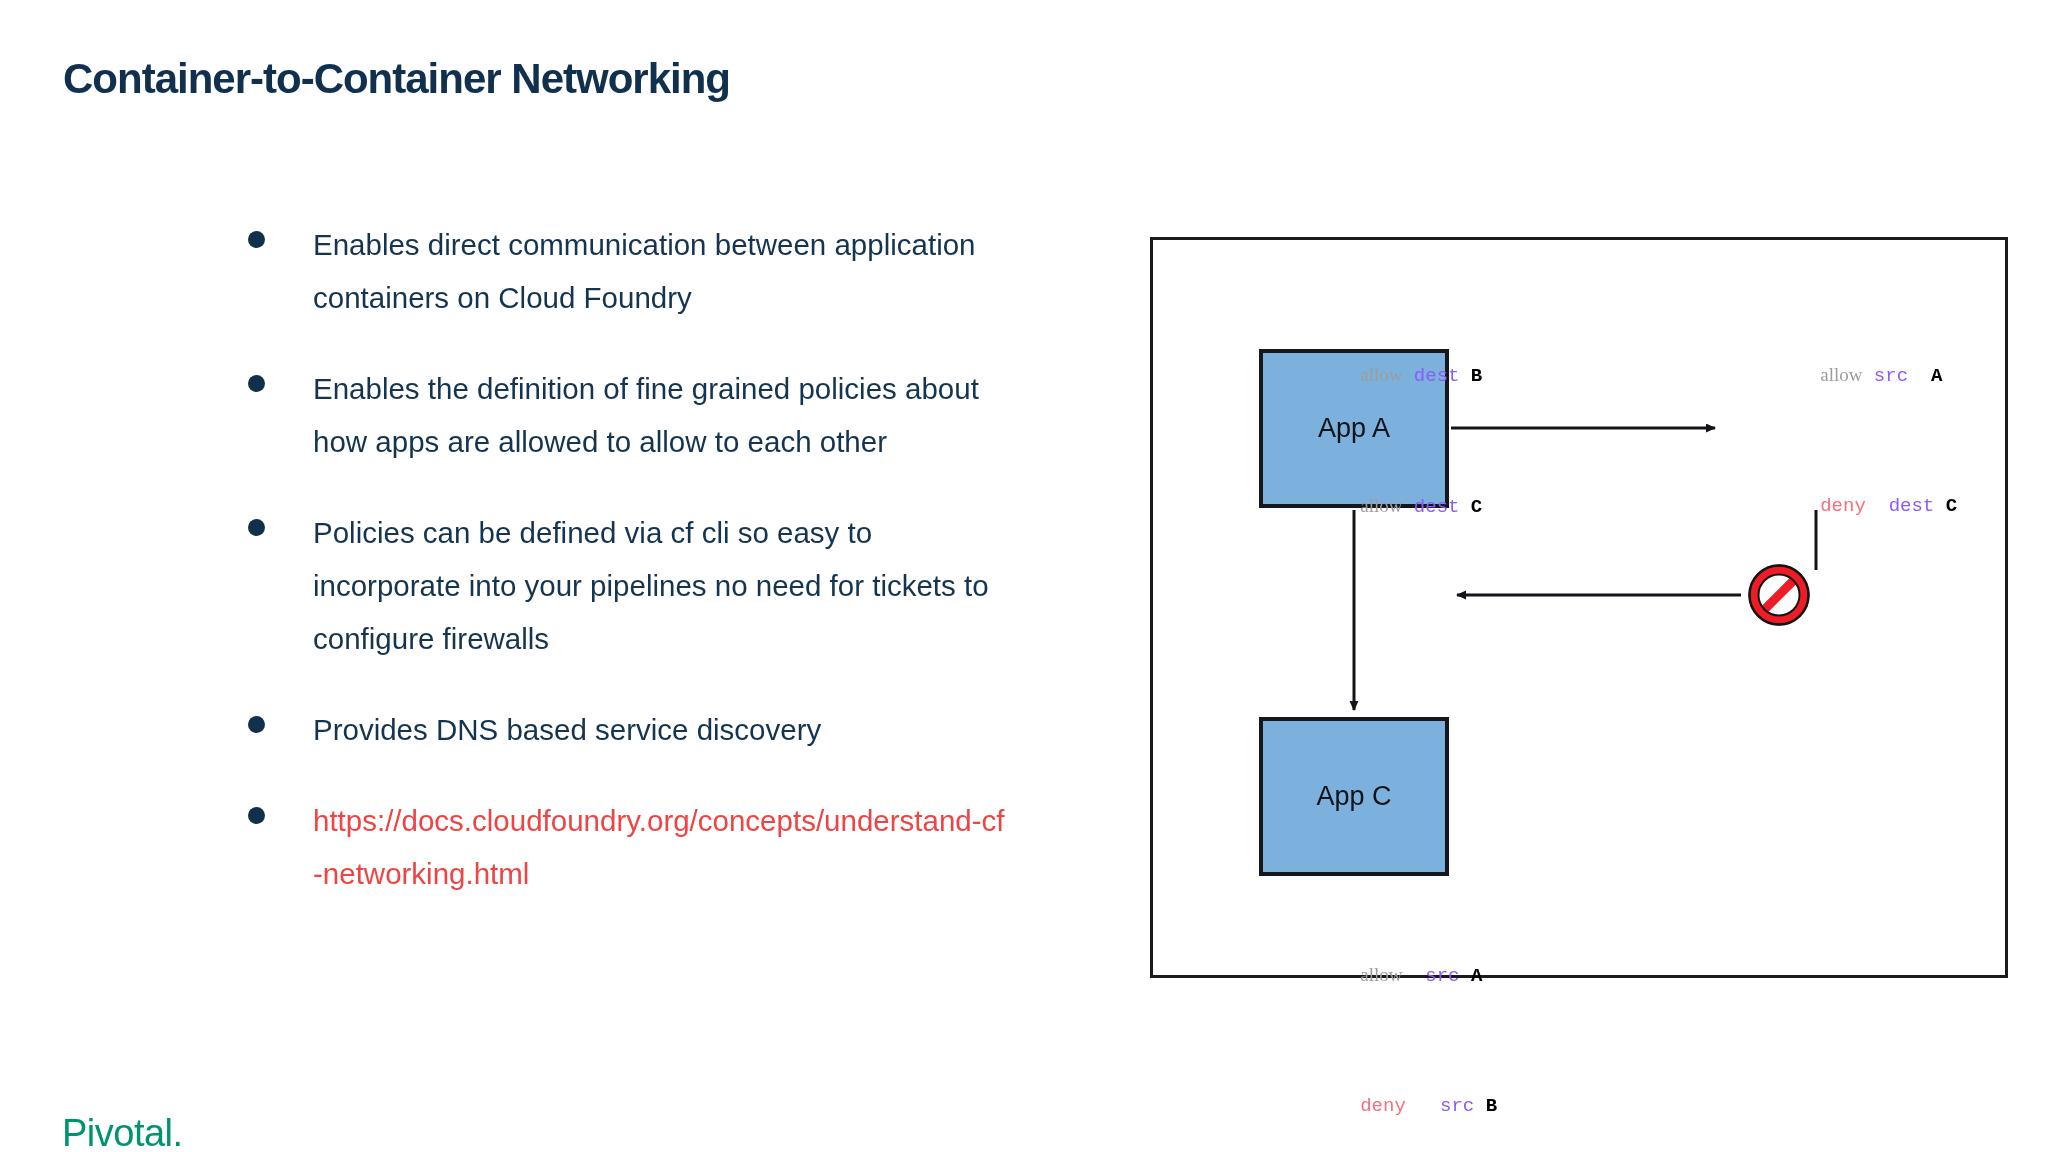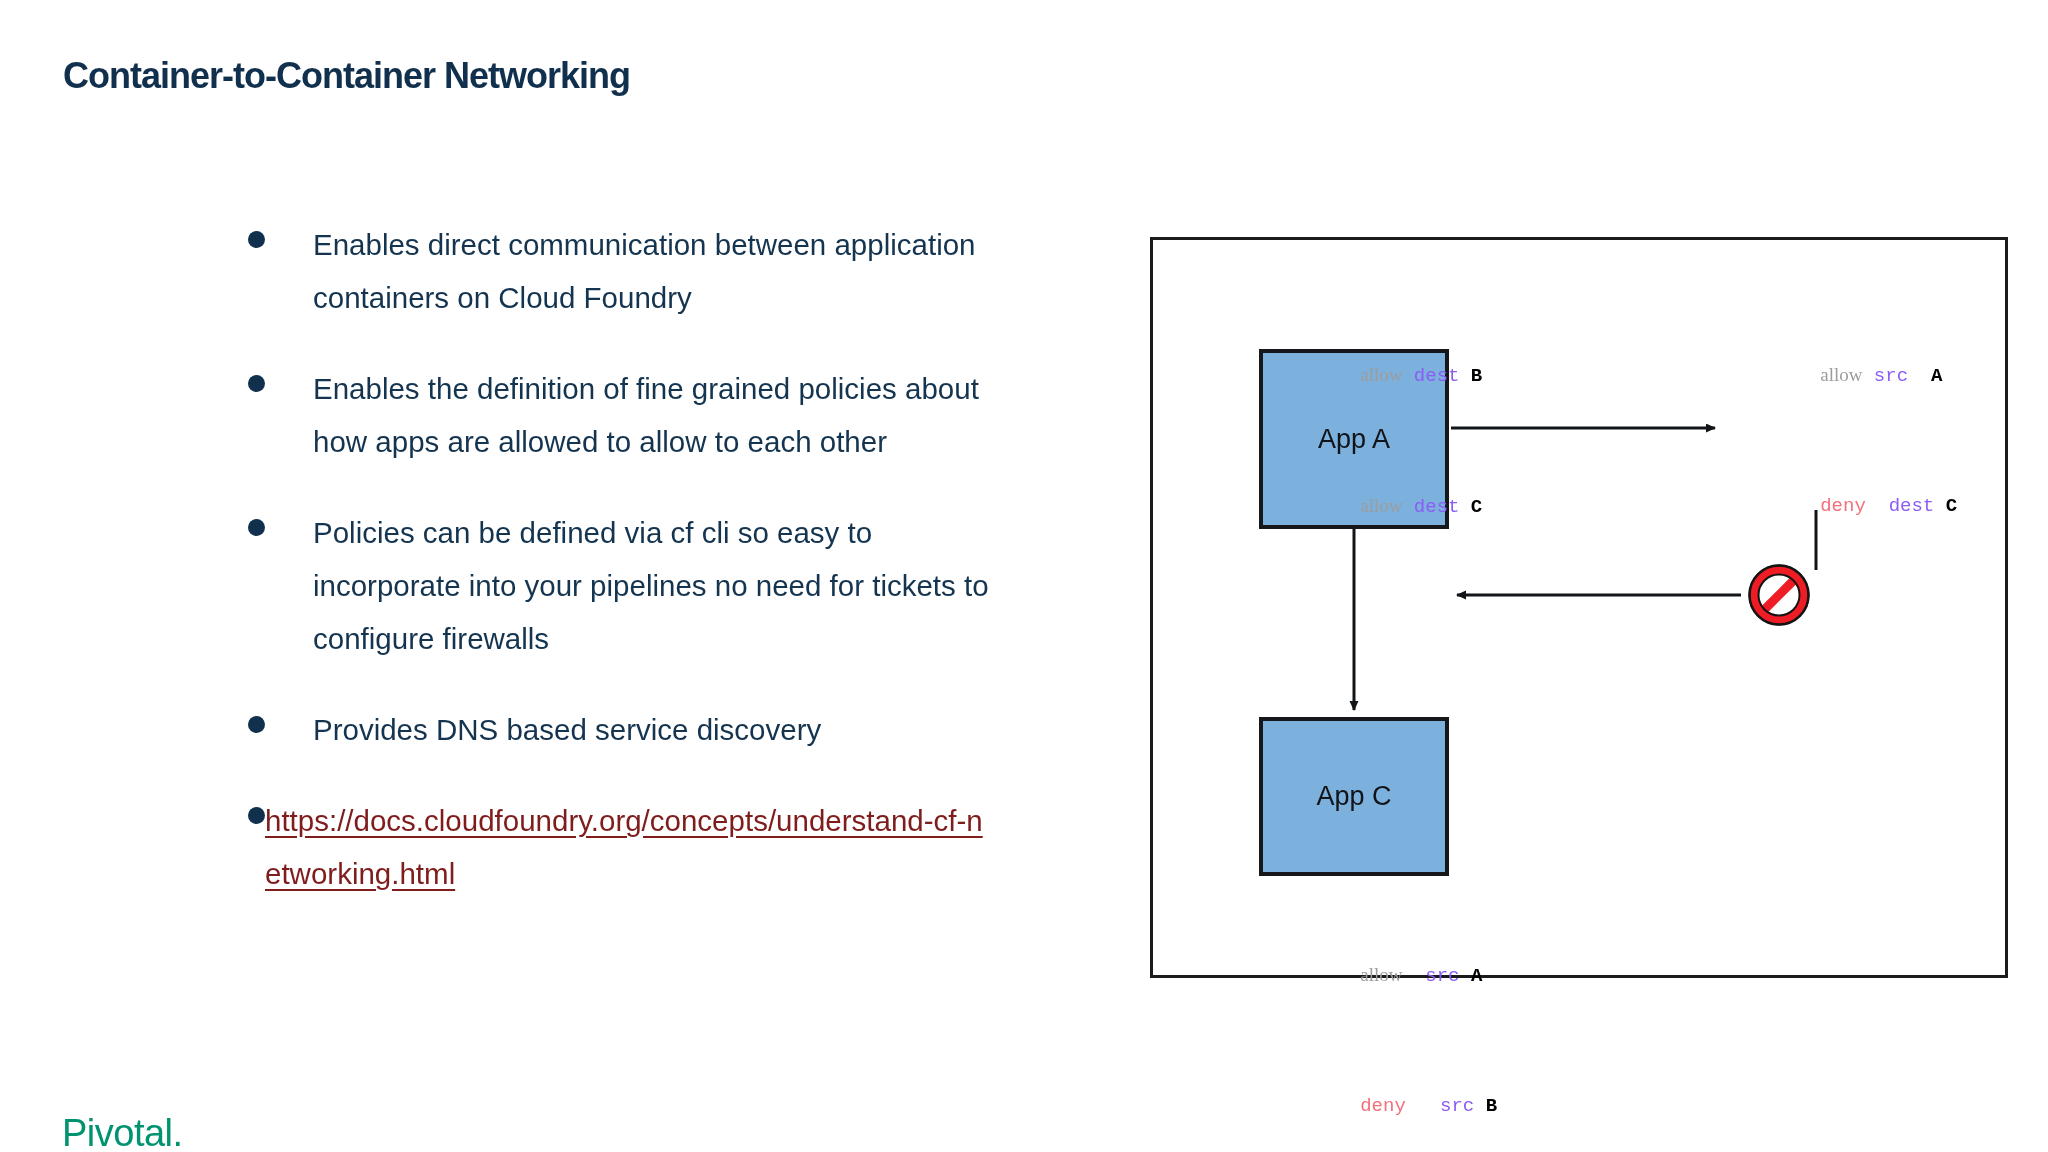--- a/index.html
+++ b/index.html
@@ -14,21 +14,21 @@
     overflow: hidden;
     font-family: "Liberation Sans", sans-serif;
     color: #14314f;
   }
 
   
   .slide-title {
     position: absolute;
     left: 63px;
     top: 55px;
-    font-size: 36px;
+    font-size: 42px;
     font-weight: bold;
     letter-spacing: -1px;
     color: #10304d;
     white-space: nowrap;
   }
 
   
   .bullets {
     position: absolute;
     left: 248px;
@@ -50,24 +50,24 @@
     margin-top: 13px;
   }
   .bullet-text {
     margin-left: 48px;
     font-size: 29.5px;
     line-height: 53px;
     color: #14344f;
     max-width: 710px;
   }
   .bullet-link {
+    margin-left: 48px;
     font-size: 29.5px;
     line-height: 53px;
-    color: #7f1d1d;
-    text-decoration: underline;
+    color: #ef4444;
     text-underline-offset: 5px;
     max-width: 720px;
     word-break: break-all;
     cursor: pointer;
   }
 
   
   .diagram-frame {
     position: absolute;
     left: 1150px;
@@ -89,21 +89,21 @@
     background: #7cb0dd;
     border: 4px solid #15171a;
     box-sizing: border-box;
     display: flex;
     align-items: center;
     justify-content: center;
     font-size: 27px;
     color: #111418;
     font-family: "Liberation Sans", sans-serif;
   }
-  #app-a { left: 106px; top: 109px; width: 190px; height: 180px; }
+  #app-a { left: 106px; top: 109px; width: 190px; height: 159px; }
   #app-b { left: 568px; top: 109px; width: 190px; height: 159px; }
   #app-c { left: 106px; top: 477px; width: 190px; height: 159px; }
 
   
   .policy-block {
     position: absolute;
     font-family: "Liberation Mono", monospace;
     font-size: 19px;
     line-height: 26px;
     white-space: pre;

